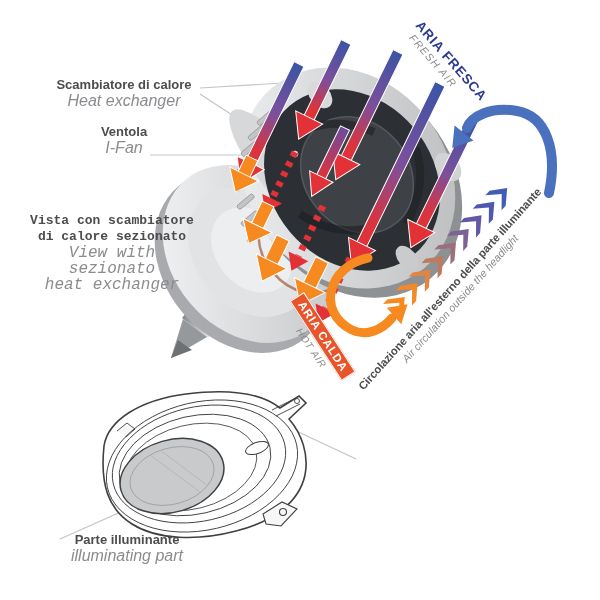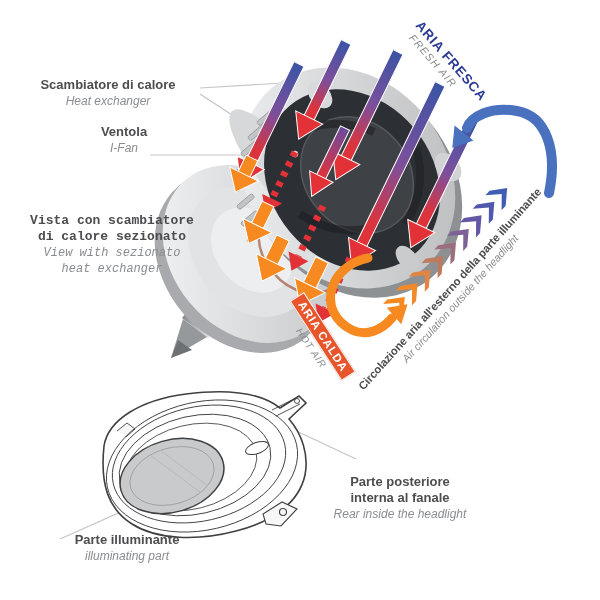--- a/index.html
+++ b/index.html
@@ -1,35 +1,35 @@
 <!DOCTYPE html>
 <html><head>
 <meta charset="utf-8">
 <style>
   html,body{margin:0;padding:0;background:#fff;}
   .stage{position:relative;width:600px;height:600px;background:#ffffff;overflow:hidden;
          font-family:"Liberation Sans",sans-serif;}
   .stage svg{position:absolute;left:0;top:0;}
   .lbl{position:absolute;}
   .lbl .it{color:#4d4d4f;font-weight:bold;font-size:13px;line-height:16px;}
-  .lbl .en{color:#8a8c8f;font-style:italic;font-size:12px;line-height:16px;}
+  .lbl .en{color:#8a8c8f;font-style:italic;font-size:16px;line-height:16px;}
   .center{text-align:center;}
   .rot{transform-origin:0 0;white-space:nowrap;}
   #lbl-fresh-air{left:424px;top:18px;transform:rotate(49deg);}
   #lbl-fresh-air .it{color:#2b3a94;font-size:13.5px;letter-spacing:.8px;line-height:15px;}
   #lbl-fresh-air .en{font-size:10.5px;letter-spacing:1.2px;margin-left:5px;line-height:13px;}
   #lbl-hot-air{left:304px;top:292px;transform:rotate(57deg);background:#e9552b;color:#fff;
                font-weight:bold;font-size:11.5px;letter-spacing:1px;padding:1px 6px 2px;
                border:1px solid #fff;}
   #lbl-hot-air-sub{left:303px;top:326px;transform:rotate(56deg);color:#8a8c8f;
                    font-style:italic;font-size:10px;letter-spacing:.8px;}
   #lbl-circulation{left:356px;top:384px;transform:rotate(-48deg);text-align:center;}
   #lbl-circulation .it{font-size:11.3px;line-height:13px;letter-spacing:-.1px;}
   #lbl-circulation .en{font-size:10.8px;line-height:14px;}
-  #lbl-heat-exchanger{left:18px;top:77px;width:180px;}
+  #lbl-heat-exchanger{left:34px;top:77px;width:180px;}
   #lbl-fan{left:64px;top:124px;width:120px;}
   #lbl-view{left:22px;top:213px;width:180px;font-family:Liberation Mono, monospace;}
   #lbl-rear{left:300px;top:474px;width:200px;}
   #lbl-illum{left:47px;top:532px;width:160px;}
 </style>
 </head>
 <body>
 
 <div class="stage">
 
@@ -242,24 +242,19 @@
 </div>
 
 <div class="lbl rot" id="lbl-hot-air">ARIA CALDA</div>
 <div class="lbl rot" id="lbl-hot-air-sub">HOT AIR</div>
 
 <div class="lbl rot" id="lbl-circulation">
   <div class="it">Circolazione aria all'esterno della parte illuminante</div>
   <div class="en">Air circulation outside the headlight</div>
 </div>
 
-<div class="lbl center" id="lbl-rear">
-  <div class="it">Parte posteriore</div>
-  <div class="it">interna al fanale</div>
-  <div class="en">Rear inside the headlight</div>
-</div>
 
 <div class="lbl center" id="lbl-illum">
   <div class="it">Parte illuminante</div>
   <div class="en">illuminating part</div>
 </div>
 
 </div>
 
 </body></html>

